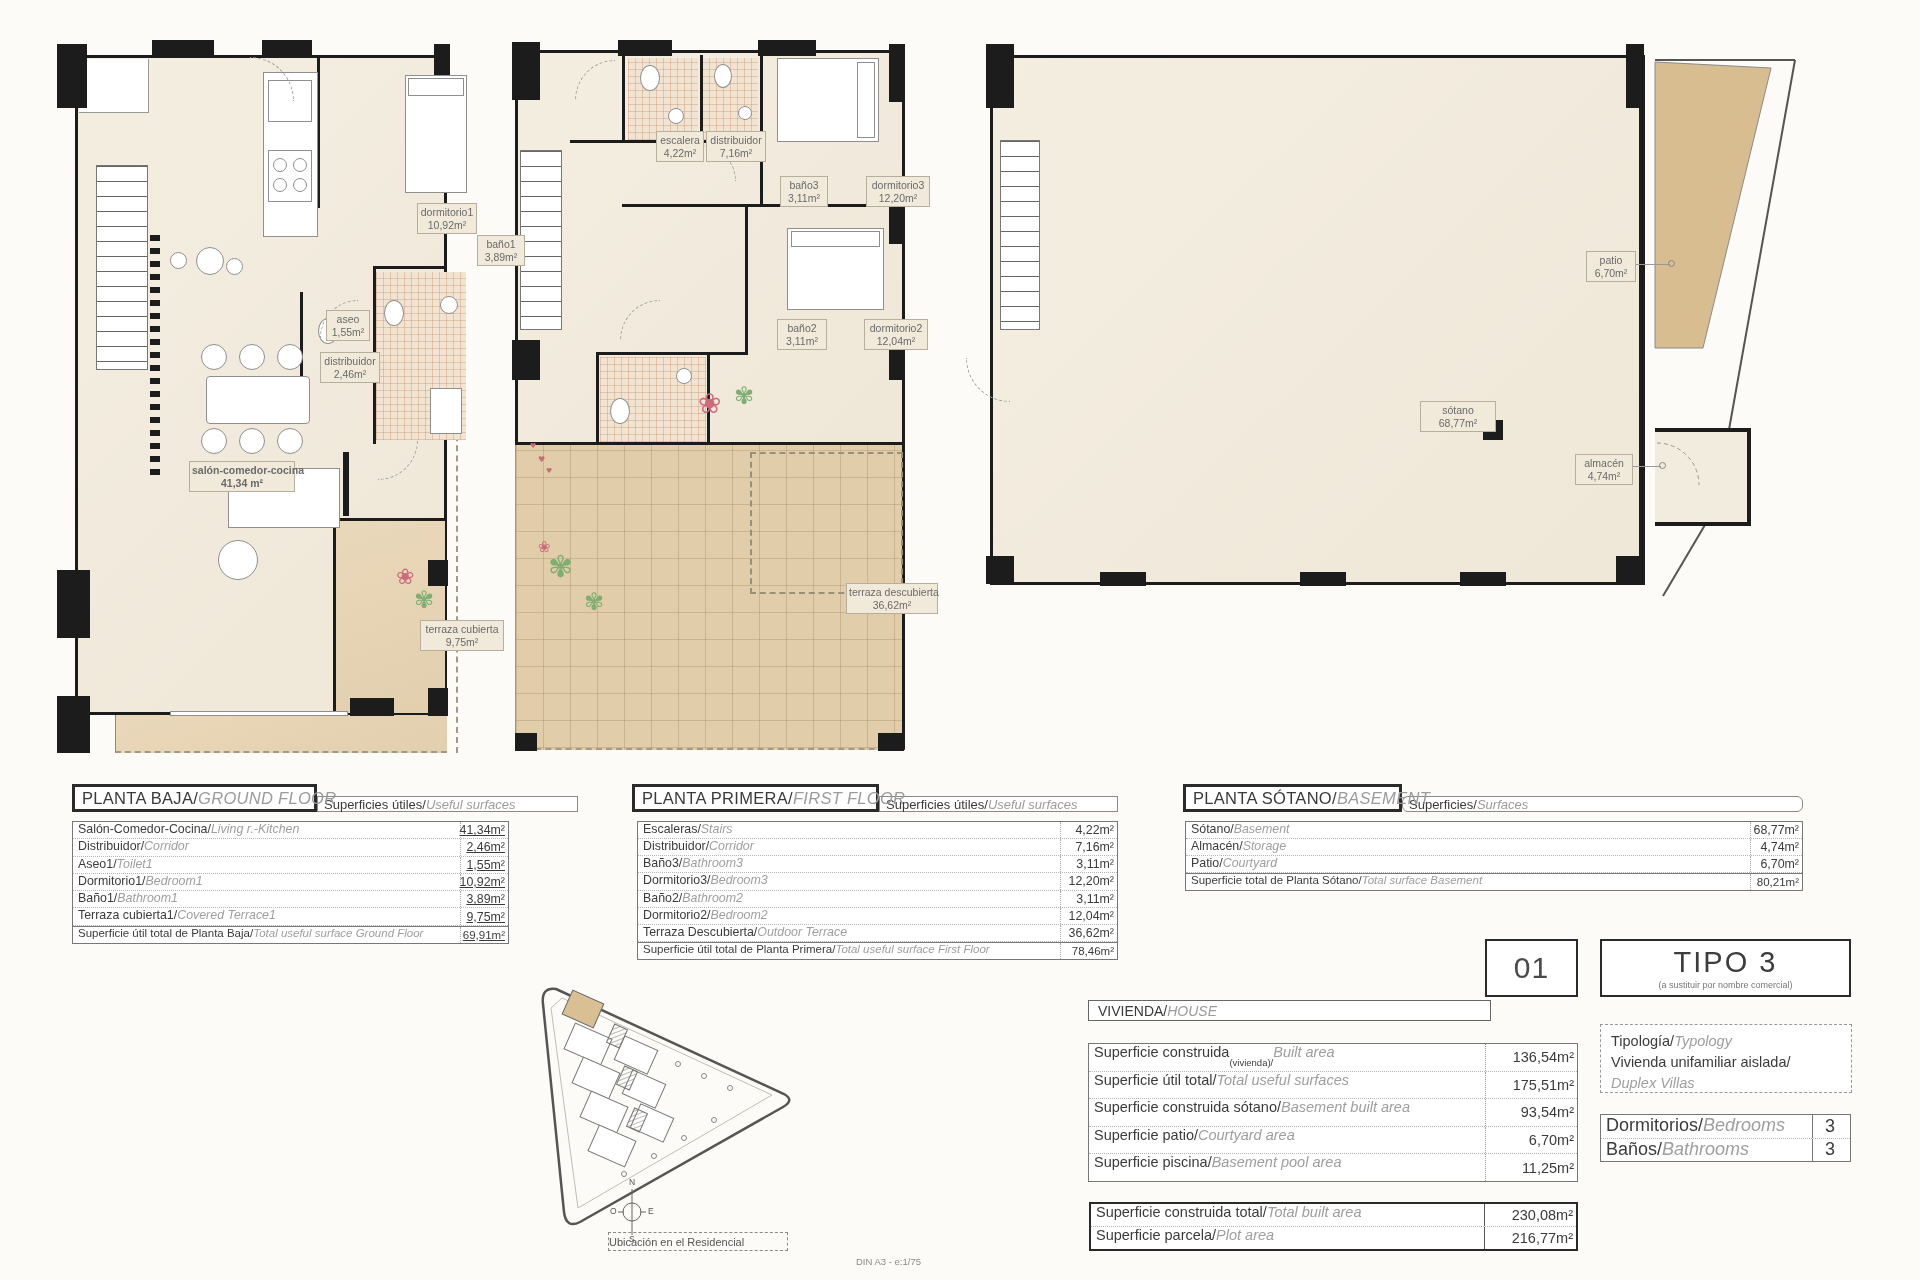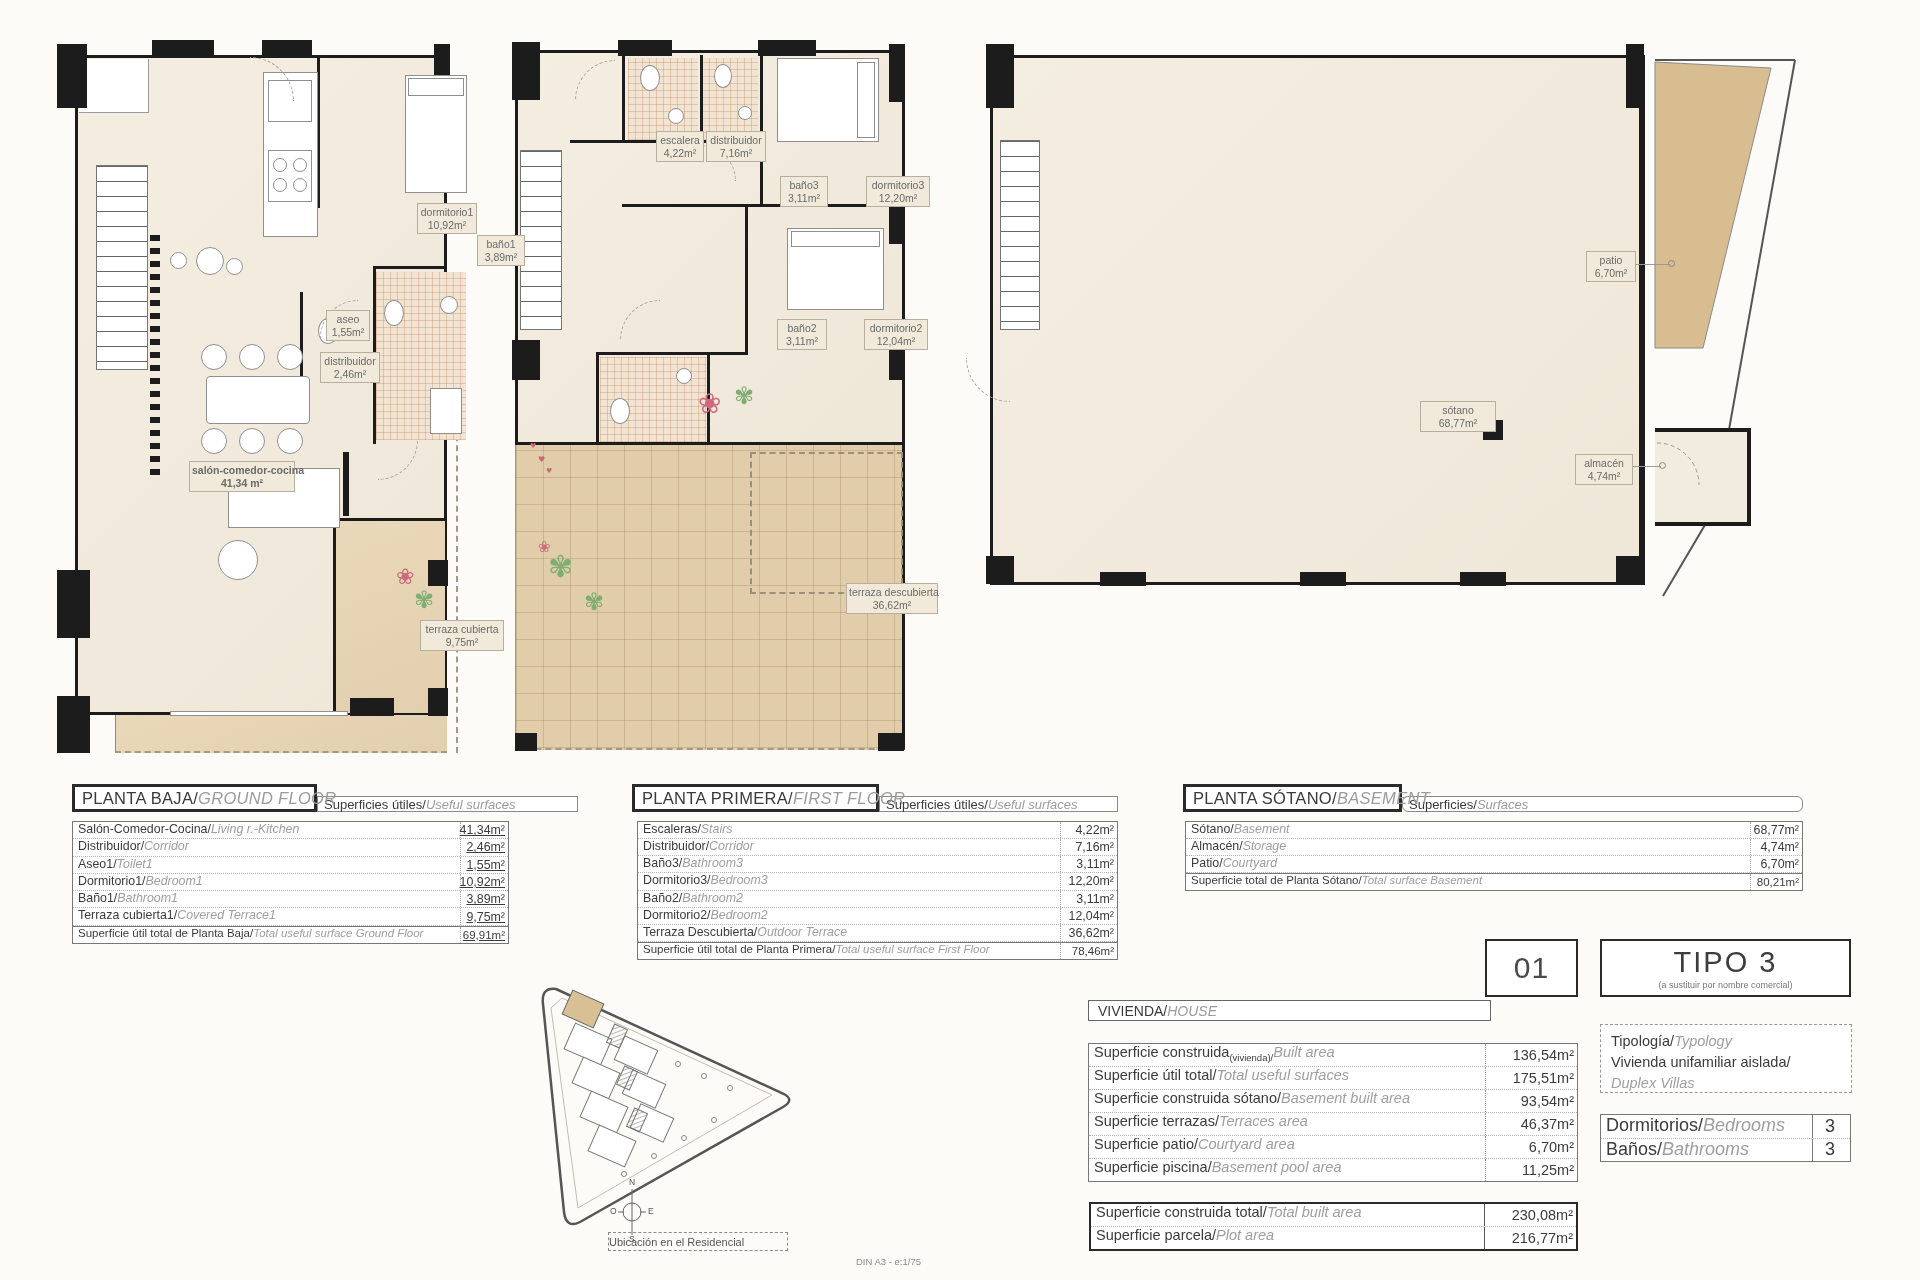--- a/index.html
+++ b/index.html
@@ -433,26 +433,20 @@
         <span class="en">Total useful surfaces</span>
         <span class="val">175,51m²</span>
       </div>
     <div class="trow">
         <span>Superficie construida sótano/</span>
         <span class="sm"></span>
         <span class="en">Basement built area</span>
         <span class="val">93,54m²</span>
       </div>
     <div class="trow">
-        <span>Superficie terrazas/</span>
-        <span class="sm"></span>
-        <span class="en">Terraces area</span>
-        <span class="val">46,37m²</span>
-      </div>
-    <div class="trow">
         <span>Superficie patio/</span>
         <span class="sm"></span>
         <span class="en">Courtyard area</span>
         <span class="val">6,70m²</span>
       </div>
     <div class="trow">
         <span>Superficie piscina/</span>
         <span class="sm"></span>
         <span class="en">Basement pool area</span>
         <span class="val">11,25m²</span>

